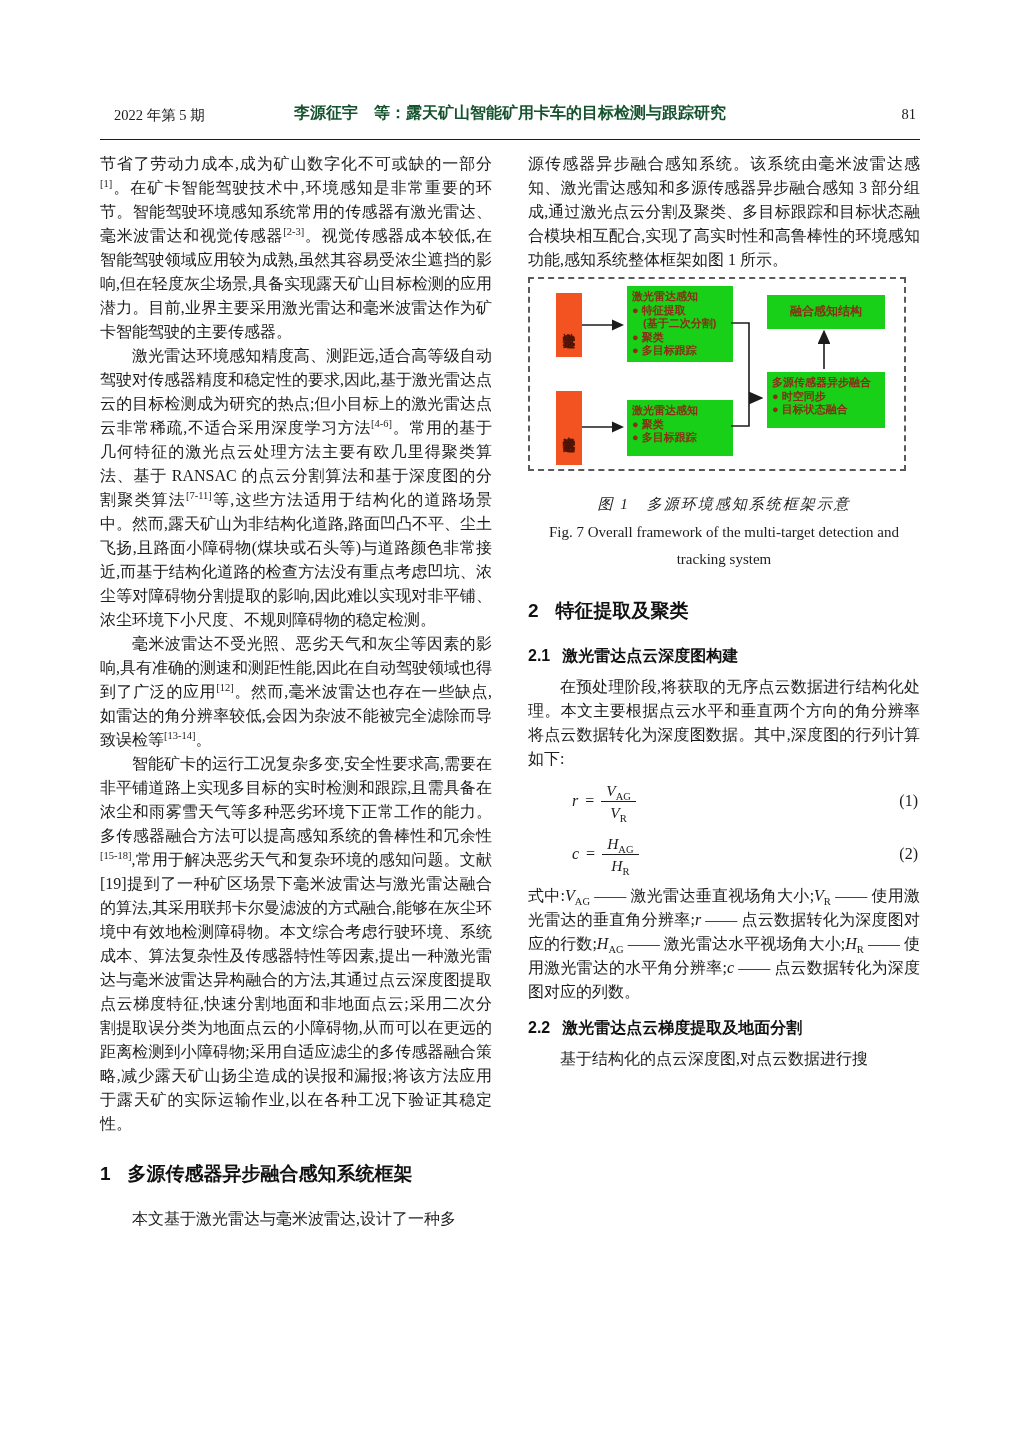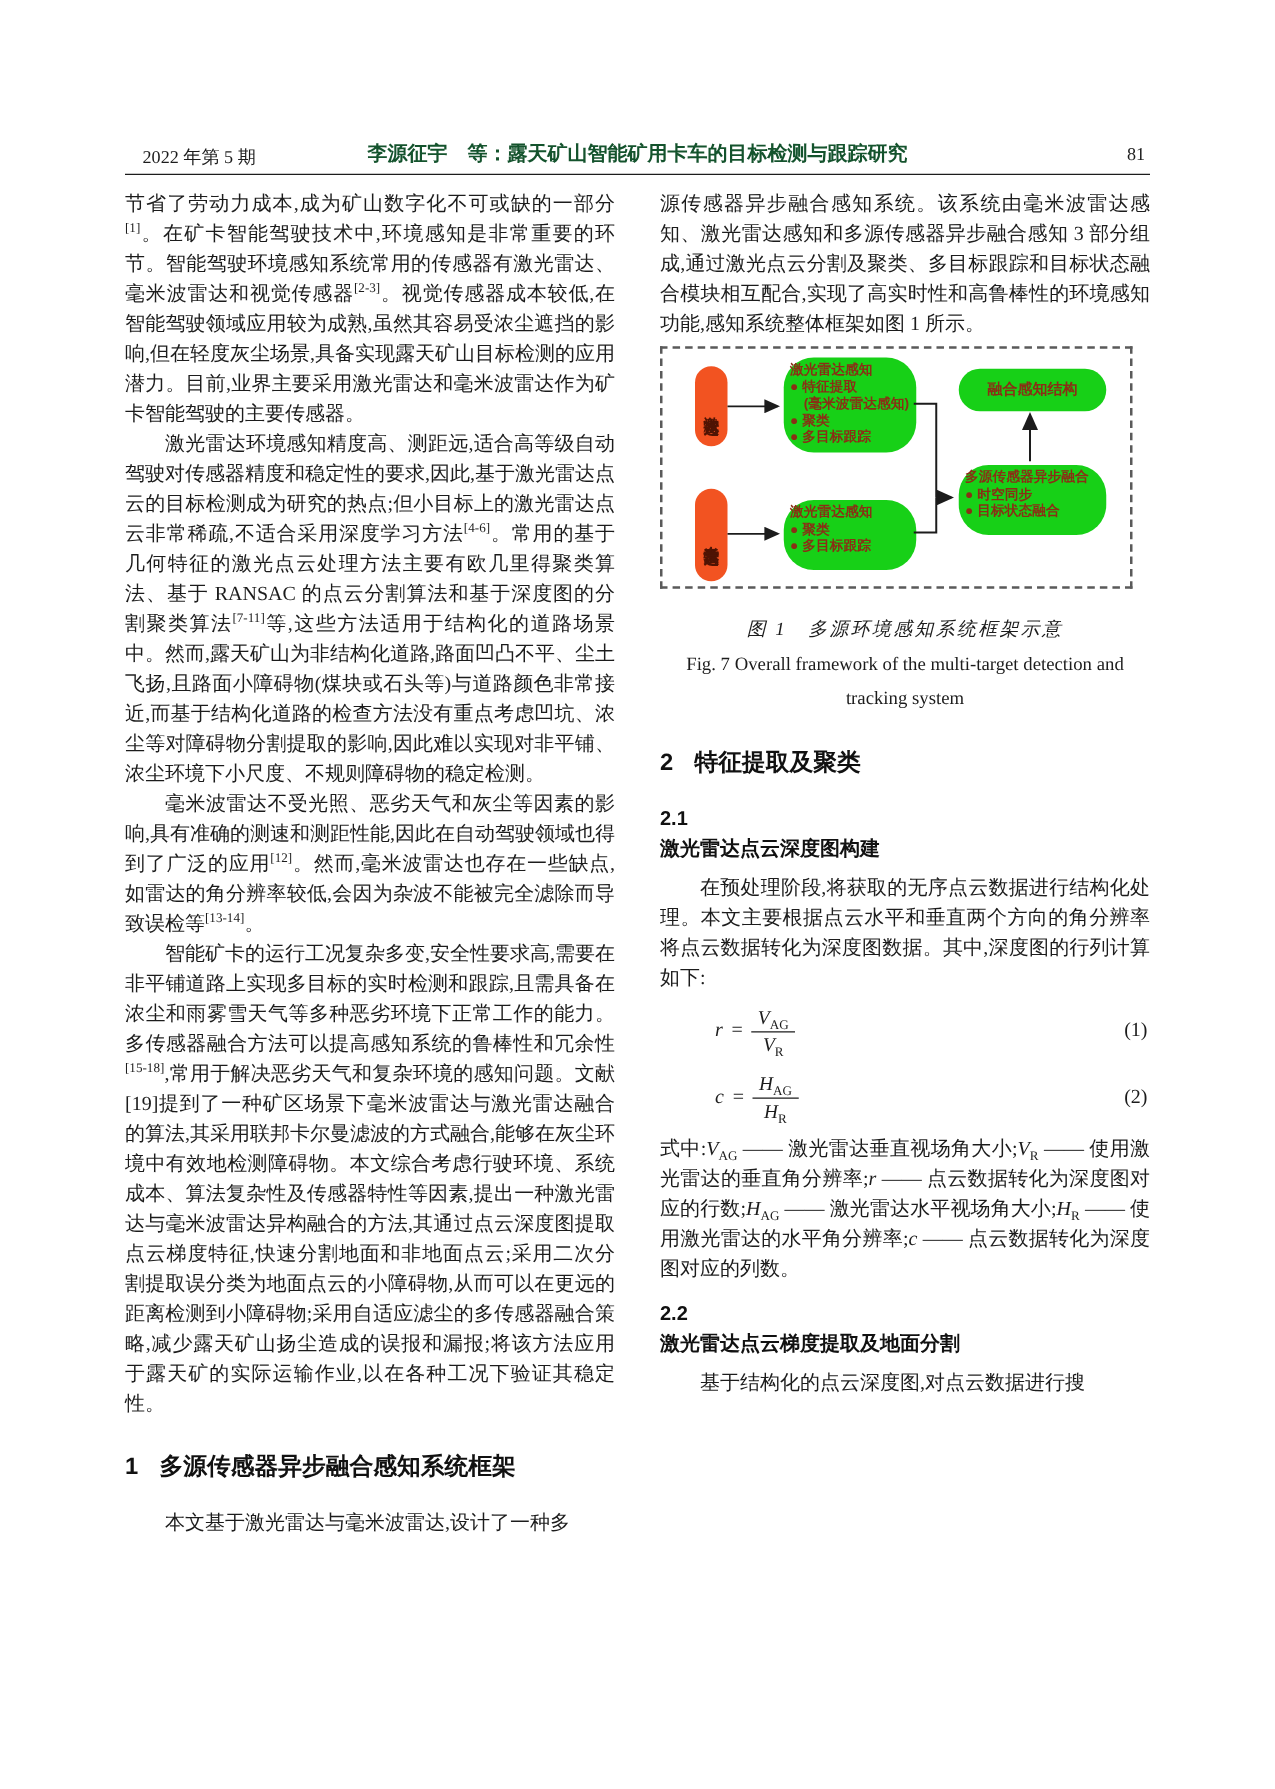--- a/index.html
+++ b/index.html
@@ -2,21 +2,21 @@
 <html><head>
 <meta charset="utf-8">
 <style>
   html,body{margin:0;padding:0;background:#ffffff;}
   .page{
     position:relative;width:1020px;height:1431px;background:#ffffff;
     font-family:"Liberation Serif","DejaVu Serif",serif;color:#1c1c1c;
     margin:0 auto;overflow:hidden;
   }
   
-  .hdr{position:absolute;top:113px;left:100px;width:820px;height:26px;}
+  .hdr{position:absolute;top:103px;left:100px;width:820px;height:26px;}
   .hdr-issue{position:absolute;left:14px;top:3px;font-size:14.5px;}
   .hdr-title{position:absolute;left:0;right:0;top:0;text-align:center;
     font-size:16px;font-weight:bold;color:#14532d;
     font-family:"Liberation Sans","DejaVu Sans",sans-serif;}
   .hdr-page{position:absolute;right:4px;top:3px;font-size:14.5px;padding-left:32px;}
   .hdr-rule{position:absolute;top:139px;left:100px;width:820px;height:0;
     border-top:1.6px solid #1c1c1c;}
   
   .col{position:absolute;top:152px;width:392px;font-size:16px;line-height:24px;
     text-align:justify;}
@@ -27,28 +27,28 @@
   sup{font-size:10.5px;line-height:0;}
   sub{font-size:10.5px;line-height:0;}
   i{font-family:"Liberation Serif","DejaVu Serif",serif;font-style:italic;}
   
   .sec{display:flex;align-items:baseline;margin:25px 0 20px;
     font-family:"Liberation Sans","DejaVu Sans",sans-serif;
     font-size:19px;line-height:26px;font-weight:bold;color:#111;}
   .sec .num{margin-right:17px;}
   .subsec{display:flex;align-items:flex-start;margin:12px 0 7px;
     font-family:"Liberation Sans","DejaVu Sans",sans-serif;
-    font-size:16px;line-height:24px;font-weight:bold;color:#111;flex-direction:column;}
+    font-size:16px;line-height:24px;font-weight:bold;color:#111;}
   .subsec .num{margin-right:12px;}
   
   figure{margin:0;}
   .diagram{position:relative;width:378px;height:194px;margin-top:5px;
     border:2px dashed #5a5a5a;box-sizing:border-box;
     font-family:"Liberation Sans","DejaVu Sans",sans-serif;}
-  .dbox{position:absolute;box-sizing:border-box;border-radius:24px;}
+  .dbox{position:absolute;box-sizing:border-box;}
   .obox{background:#f25321;color:#4f1404;writing-mode:vertical-rl;
     display:flex;align-items:center;justify-content:center;
     font-size:12.5px;font-weight:bold;letter-spacing:1px;}
   .gbox{background:#17d017;color:#8a2f15;font-size:11px;line-height:13.5px;
     padding:4px 5px;font-weight:bold;}
   .gbox.center{display:flex;align-items:center;justify-content:center;
     font-size:12px;}
   .gbox .sub-line{padding-left:11px;}
   .arrows{position:absolute;left:0;top:0;width:100%;height:100%;}
   .cap-zh{text-align:center;font-size:15px;font-style:italic;margin-top:21px;
@@ -94,21 +94,21 @@
 
     <figure>
       <div class="diagram">
 
         <div class="dbox obox" style="left:26px;top:14px;width:26px;height:64px;">激光雷达</div>
         <div class="dbox obox" style="left:26px;top:112px;width:26px;height:74px;">毫米波雷达</div>
 
         <div class="dbox gbox" style="left:97px;top:7px;width:106px;height:76px;">
           <div>激光雷达感知</div>
           <div>● 特征提取</div>
-          <div class="sub-line">(毫米波雷达感知)</div>
+          <div class="sub-line">(基于二次分割)</div>
           <div>● 聚类</div>
           <div>● 多目标跟踪</div>
         </div>
 
         <div class="dbox gbox" style="left:97px;top:121px;width:106px;height:56px;">
           <div>激光雷达感知</div>
           <div>● 聚类</div>
           <div>● 多目标跟踪</div>
         </div>
 

